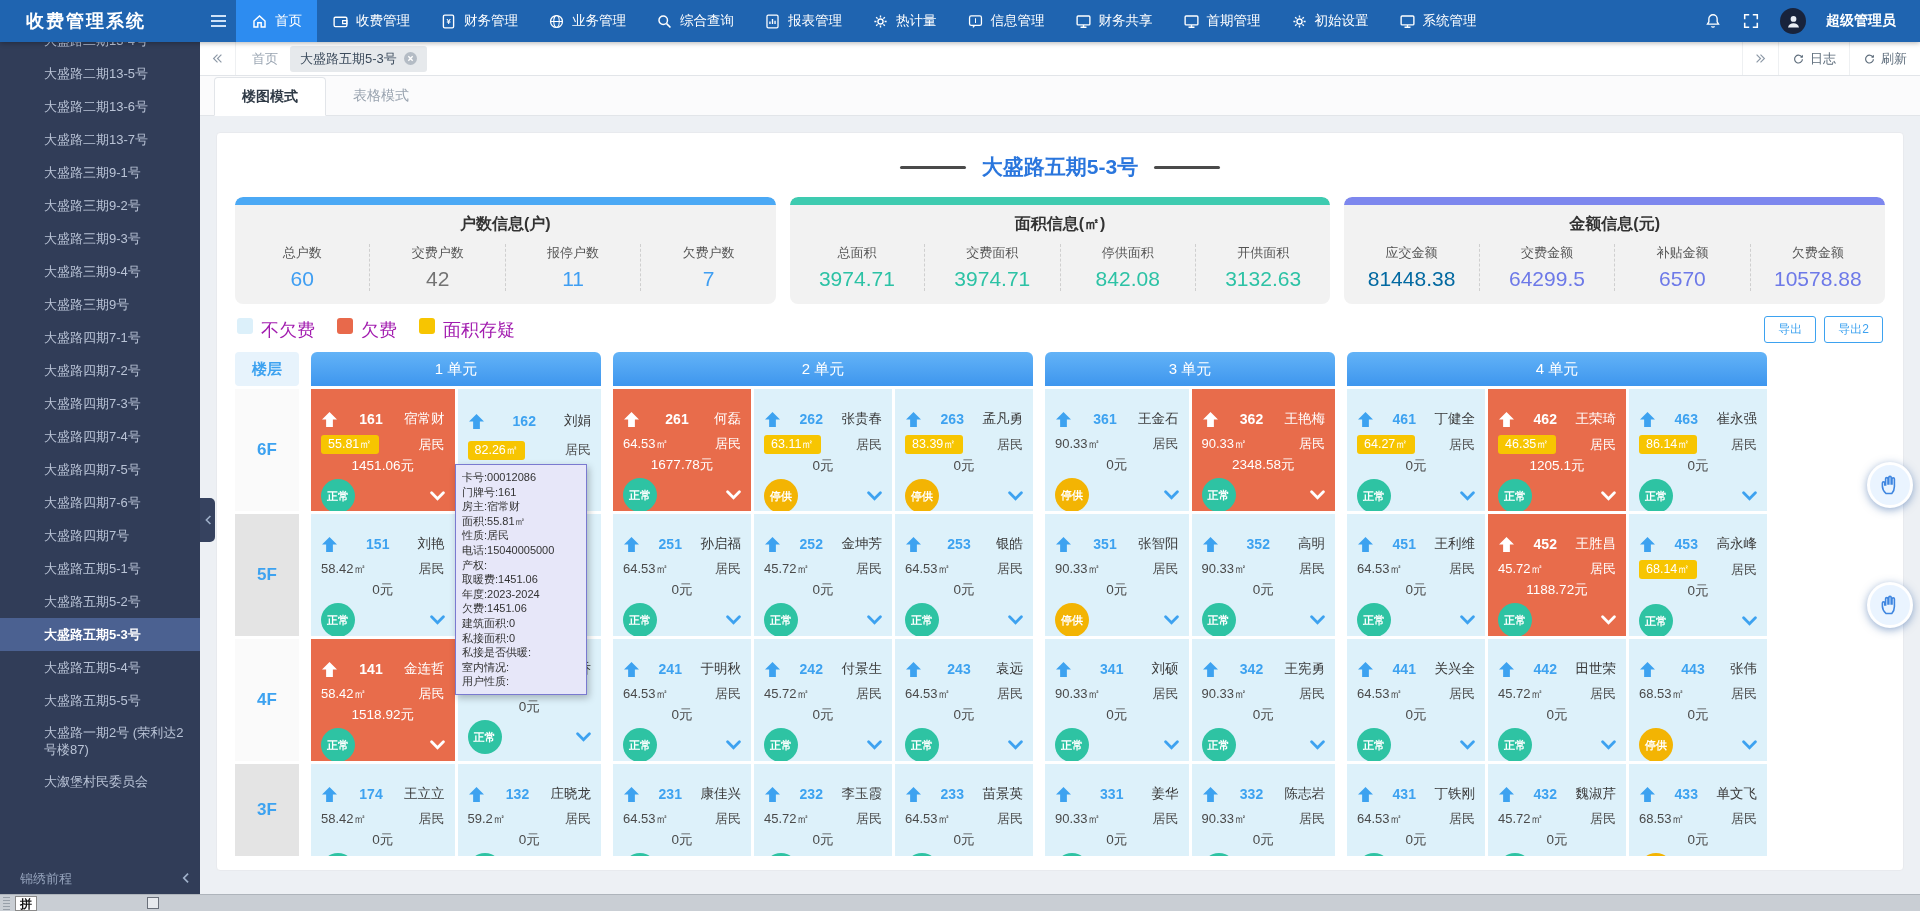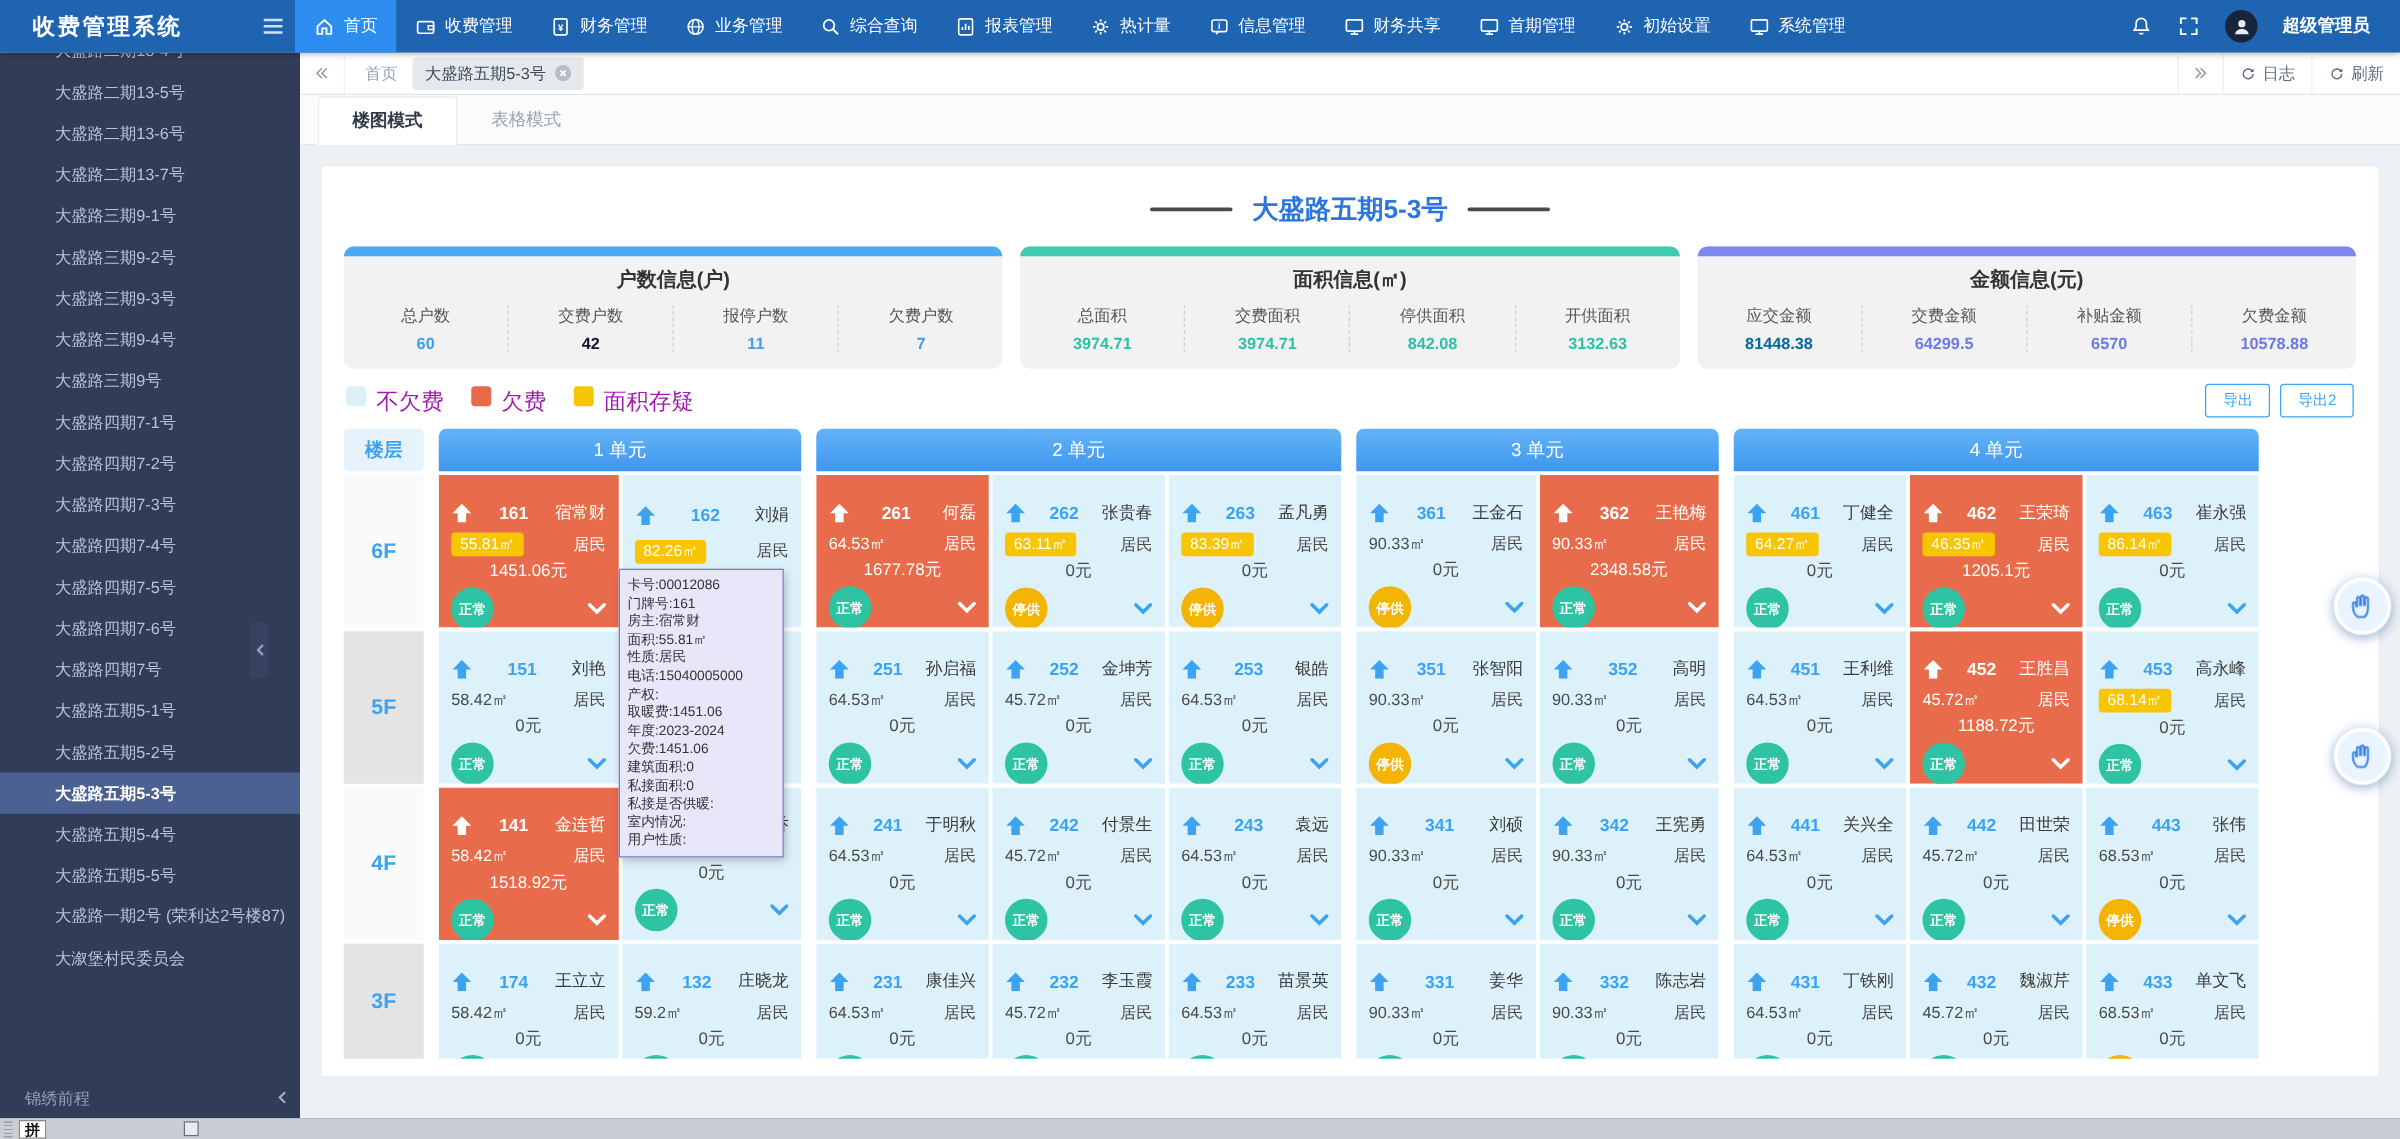--- a/index.html
+++ b/index.html
@@ -13,21 +13,21 @@
   .nav-item{display:flex;align-items:center;gap:7px;height:42px;padding:0 15px;font-size:13.5px;cursor:pointer;white-space:nowrap}
   .nav-item.active{background:#2d8cf0}
   .nav-ico svg{width:17px;height:17px;display:block}
   .nav-right{margin-left:auto;display:flex;align-items:center;gap:20px;padding-right:24px}
   .nav-right svg{width:18px;height:18px;display:block}
   .avatar{width:26px;height:26px;border-radius:50%;background:#18233c;display:flex;align-items:center;justify-content:center;color:#e8edf5}
   .avatar svg{width:17px;height:17px}
   .username{font-size:14px;font-weight:bold}
   
   .layout{display:flex;height:869px}
-  aside{width:240px;background:#313d58;color:#b9c3d6;overflow:hidden;position:relative;flex-shrink:0}
+  aside{width:200px;background:#313d58;color:#b9c3d6;overflow:hidden;position:relative;flex-shrink:0}
   #sidebar-list{margin-top:-18px}
   .side-item{min-height:33px;line-height:33px;padding:0 8px 0 44px;font-size:13px;cursor:pointer}
   .side-item.multi{line-height:17px;padding-top:7px;padding-bottom:7px}
   .side-item.selected{background:#4b6191;color:#fff;font-weight:bold}
   .sidebar-footer{position:absolute;bottom:18px;left:0;right:0;height:28px;display:flex;align-items:center;justify-content:space-between;padding:0 10px 0 20px;color:#93a1ba;font-size:13px}
   .sidebar-footer svg{width:9px;height:12px}
   .handle{position:fixed;left:200px;top:498px;width:15px;height:44px;background:#36425f;border-radius:0 5px 5px 0;display:flex;align-items:center;justify-content:center;z-index:35;cursor:pointer}
   .handle svg{width:8px;height:12px}
   
   main{flex:1;display:flex;flex-direction:column;background:#edf0f4;overflow:hidden}
@@ -51,21 +51,21 @@
   .dash{width:66px;height:3px;background:#4a4a4a;border-radius:2px}
   .page-title{font-size:21px;font-weight:bold;color:#2a76dd}
   .cards{display:flex;gap:14px}
   .card{flex:1;background:#f2f2f2;border-radius:8px;overflow:hidden}
   .card-accent{height:8px;border-radius:8px 8px 0 0}
   .card h3{margin:9px 0 9px;text-align:center;font-size:16px;color:#333}
   .card-stats{display:flex;padding-bottom:13px}
   .stat{flex:1;text-align:center;border-left:1px dashed #cfcfcf}
   .stat:first-child{border-left:none}
   .stat .lb{font-size:13px;color:#555;margin-bottom:5px}
-  .stat .vl{font-size:13px;font-weight:bold}
+  .stat .vl{font-size:21px;font-weight:normal}
   
   .legend-row{display:flex;align-items:center;margin:12px 2px 9px;gap:22px}
   .lg{display:flex;gap:8px;font-size:18px;color:#a21caf}
   .sw{width:16px;height:16px;border-radius:3px}
   .exports{margin-left:auto;display:flex;gap:8px}
   .exp-btn{border:1px solid #3da2f0;color:#3da2f0;background:#fff;font-size:12px;padding:4px 13px;border-radius:3px;cursor:pointer}
   
   #grid{position:relative;display:flex;gap:12px;align-items:flex-start}
   .floor-col{width:64px;flex-shrink:0}
   .floor-head{height:34px;background:#e7f3fc;color:#3da2f0;font-weight:bold;font-size:15px;display:flex;align-items:center;justify-content:center;border-radius:4px}
@@ -352,21 +352,21 @@
             <section class="card">
               <div class="card-accent" style="background: rgb(75, 169, 245);"></div>
               <h3>户数信息(户)</h3>
               <div class="card-stats">
                 <div class="stat">
                   <div class="lb">总户数</div>
                   <div class="vl" style="color: rgb(63, 158, 242);">60</div>
                 </div>
                 <div class="stat">
                   <div class="lb">交费户数</div>
-                  <div class="vl" style="color: #0f172a;">42</div>
+                  <div class="vl" style="color: #737373;">42</div>
                 </div>
                 <div class="stat">
                   <div class="lb">报停户数</div>
                   <div class="vl" style="color: rgb(63, 158, 242);">11</div>
                 </div>
                 <div class="stat">
                   <div class="lb">欠费户数</div>
                   <div class="vl" style="color: rgb(63, 158, 242);">7</div>
                 </div>
               </div>

